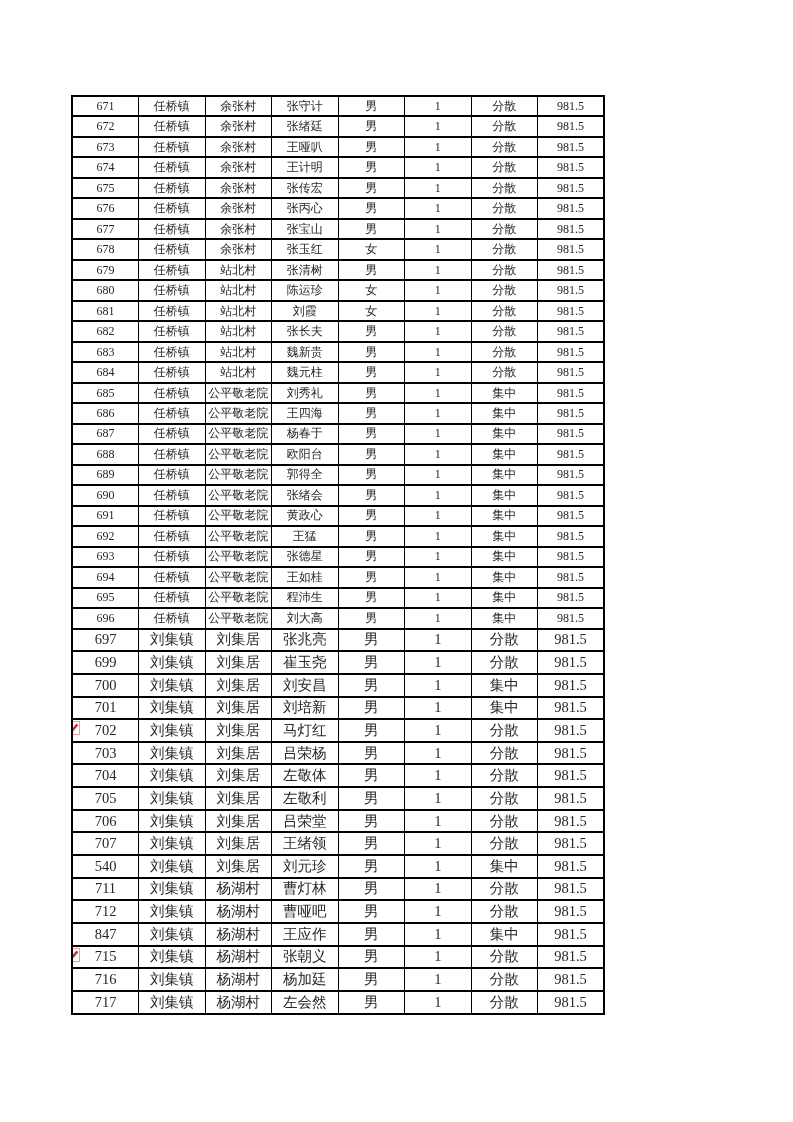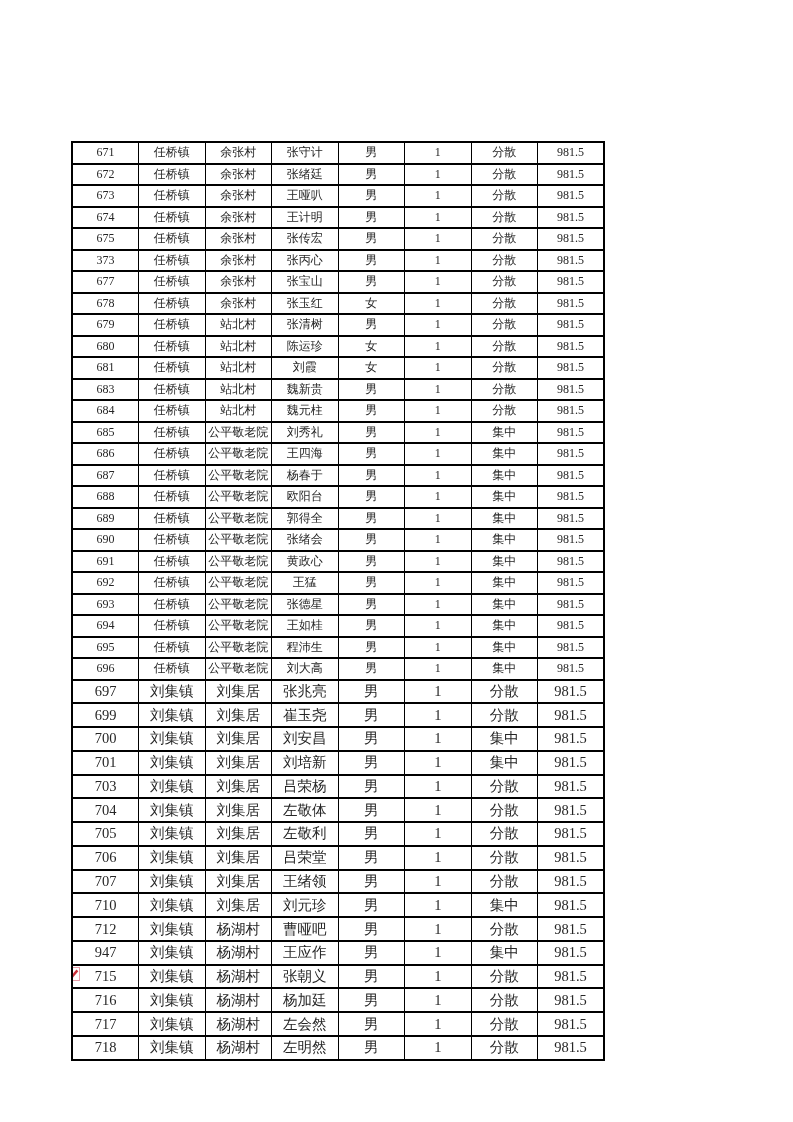--- a/index.html
+++ b/index.html
@@ -17,21 +17,20 @@
   }
   table.roster {
     position: absolute;
     left: 71px;
     top: 95px;
     width: 534px;
     height: 920px;
     border-collapse: collapse;
     table-layout: fixed;
     border: 2px solid #000000;
-    margin-top: 46px;
   }
   table.roster td {
     position: relative;
     border: solid #000000;
     border-width: 2px 1px;
     padding: 0;
     margin: 0;
     text-align: center;
     vertical-align: middle;
     white-space: nowrap;
@@ -114,21 +113,21 @@
           <td>675</td>
           <td>任桥镇</td>
           <td>余张村</td>
           <td>张传宏</td>
           <td>男</td>
           <td>1</td>
           <td>分散</td>
           <td>981.5</td>
         </tr>
         <tr class="small">
-          <td>373</td>
+          <td>676</td>
           <td>任桥镇</td>
           <td>余张村</td>
           <td>张丙心</td>
           <td>男</td>
           <td>1</td>
           <td>分散</td>
           <td>981.5</td>
         </tr>
         <tr class="small">
           <td>677</td>
@@ -174,20 +173,30 @@
           <td>681</td>
           <td>任桥镇</td>
           <td>站北村</td>
           <td>刘霞</td>
           <td>女</td>
           <td>1</td>
           <td>分散</td>
           <td>981.5</td>
         </tr>
         <tr class="small">
+          <td>682</td>
+          <td>任桥镇</td>
+          <td>站北村</td>
+          <td>张长夫</td>
+          <td>男</td>
+          <td>1</td>
+          <td>分散</td>
+          <td>981.5</td>
+        </tr>
+        <tr class="small">
           <td>683</td>
           <td>任桥镇</td>
           <td>站北村</td>
           <td>魏新贵</td>
           <td>男</td>
           <td>1</td>
           <td>分散</td>
           <td>981.5</td>
         </tr>
         <tr class="small">
@@ -354,20 +363,34 @@
           <td>701</td>
           <td>刘集镇</td>
           <td>刘集居</td>
           <td>刘培新</td>
           <td>男</td>
           <td>1</td>
           <td>集中</td>
           <td>981.5</td>
         </tr>
         <tr class="large">
+          <td>702<span class="marker" style="border-color: rgb(229, 154, 165); background: rgb(255, 255, 255);">
+              <svg viewBox="0 0 12 14">
+                <polygon points="1,13 3,8.5 9,1.5 11.2,3.8 5,11" fill="#c8303a"></polygon>
+              </svg>
+            </span></td>
+          <td>刘集镇</td>
+          <td>刘集居</td>
+          <td>马灯红</td>
+          <td>男</td>
+          <td>1</td>
+          <td>分散</td>
+          <td>981.5</td>
+        </tr>
+        <tr class="large">
           <td>703</td>
           <td>刘集镇</td>
           <td>刘集居</td>
           <td>吕荣杨</td>
           <td>男</td>
           <td>1</td>
           <td>分散</td>
           <td>981.5</td>
         </tr>
         <tr class="large">
@@ -404,41 +427,51 @@
           <td>707</td>
           <td>刘集镇</td>
           <td>刘集居</td>
           <td>王绪领</td>
           <td>男</td>
           <td>1</td>
           <td>分散</td>
           <td>981.5</td>
         </tr>
         <tr class="large">
-          <td>710</td>
+          <td>540</td>
           <td>刘集镇</td>
           <td>刘集居</td>
           <td>刘元珍</td>
           <td>男</td>
           <td>1</td>
           <td>集中</td>
+          <td>981.5</td>
+        </tr>
+        <tr class="large">
+          <td>711</td>
+          <td>刘集镇</td>
+          <td>杨湖村</td>
+          <td>曹灯林</td>
+          <td>男</td>
+          <td>1</td>
+          <td>分散</td>
           <td>981.5</td>
         </tr>
         <tr class="large">
           <td>712</td>
           <td>刘集镇</td>
           <td>杨湖村</td>
           <td>曹哑吧</td>
           <td>男</td>
           <td>1</td>
           <td>分散</td>
           <td>981.5</td>
         </tr>
         <tr class="large">
-          <td>947</td>
+          <td>847</td>
           <td>刘集镇</td>
           <td>杨湖村</td>
           <td>王应作</td>
           <td>男</td>
           <td>1</td>
           <td>集中</td>
           <td>981.5</td>
         </tr>
         <tr class="large">
           <td>715<span class="marker" style="border-color: rgb(229, 154, 165); background: rgb(255, 255, 255);">
@@ -467,25 +500,15 @@
         <tr class="large">
           <td>717</td>
           <td>刘集镇</td>
           <td>杨湖村</td>
           <td>左会然</td>
           <td>男</td>
           <td>1</td>
           <td>分散</td>
           <td>981.5</td>
         </tr>
-        <tr class="large">
-          <td>718</td>
-          <td>刘集镇</td>
-          <td>杨湖村</td>
-          <td>左明然</td>
-          <td>男</td>
-          <td>1</td>
-          <td>分散</td>
-          <td>981.5</td>
-        </tr>
       </tbody>
   </table>
 </div>
 
 </body></html>

